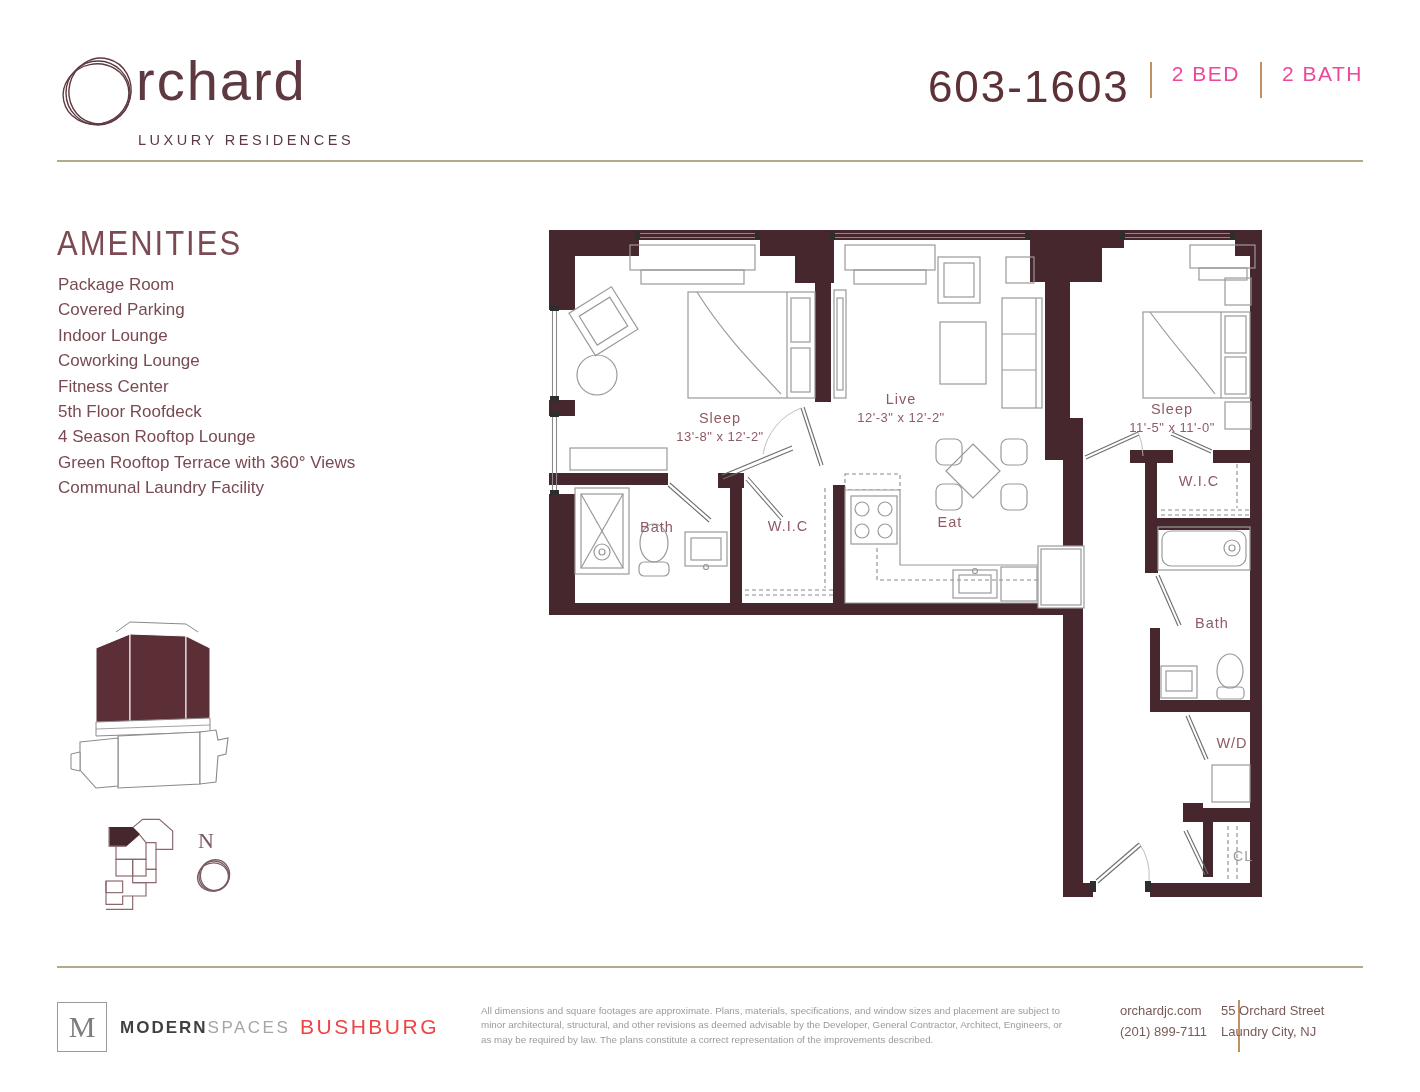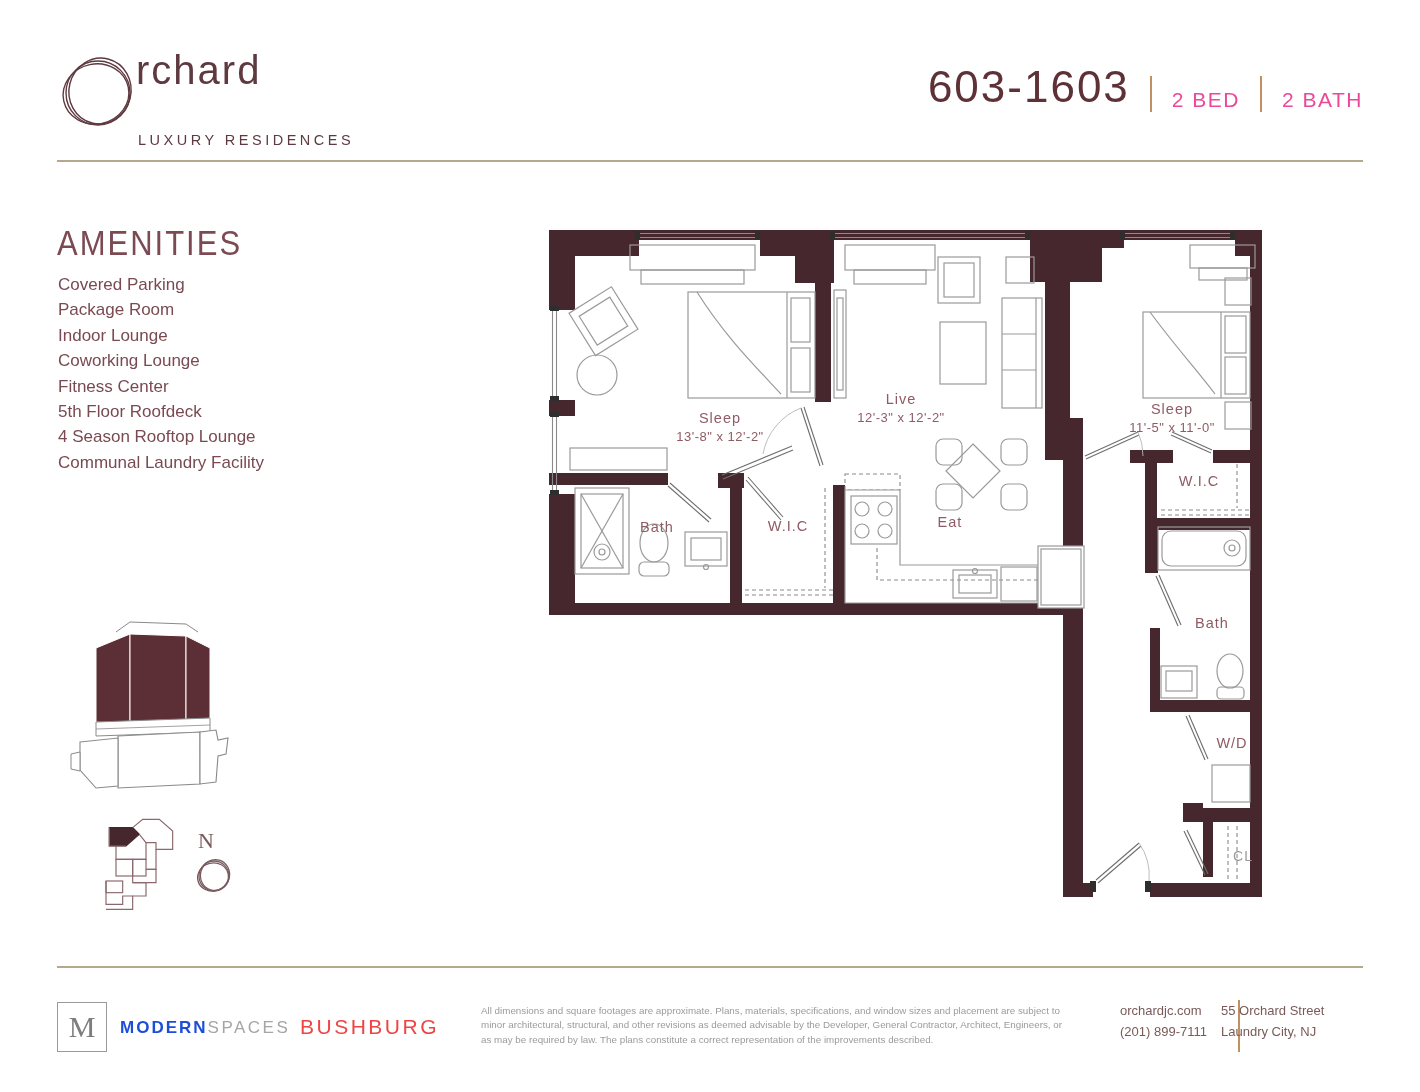--- a/index.html
+++ b/index.html
@@ -1,23 +1,23 @@
 <!DOCTYPE html>
 <html><head>
 <meta charset="utf-8">
 <style>
   html,body{margin:0;padding:0;background:#e8e8e8;}
   .page{position:relative;width:1420px;height:1092px;background:#ffffff;overflow:hidden;
         font-family:"Liberation Sans",sans-serif;}
   .abs{position:absolute;}
 
   
-  .wordmark-text{font-size:40px;font-weight:300;letter-spacing:2px;color:#5e3940;}
+  .wordmark-text{font-size:56px;font-weight:300;letter-spacing:2px;color:#5e3940;}
   .tagline{font-size:14.5px;letter-spacing:3.5px;color:#5e3940;margin-top:18px;}
-  .unit-row{display:flex;align-items:flex-end;gap:20px;}
+  .unit-row{display:flex;align-items:flex-start;gap:20px;}
   .unit-number{font-size:44px;font-weight:300;letter-spacing:2px;color:#5e3137;}
   .unit-sep{width:2px;height:36px;background:#c09063;}
   .unit-spec{font-size:21px;letter-spacing:1.5px;color:#ec4899;font-weight:400;}
   .hairline{position:absolute;left:57px;right:57px;height:2px;background:#b5a98c;}
 
   
   .amen-heading{font-size:31px;font-weight:300;letter-spacing:2px;color:#7b4a52;transform:scaleY(1.12);transform-origin:top left;}
   .amen-item{font-size:17px;color:#7a4a52;line-height:25.4px;white-space:nowrap;}
 
   
@@ -29,21 +29,21 @@
   .door{stroke:#6e6e6e;stroke-width:1.1;fill:none;}
   .arc{stroke:#b5b5b5;stroke-width:0.9;fill:none;}
   .dash{fill:none;stroke:#8a8a8a;stroke-width:1.1;stroke-dasharray:4 3;}
   .rname{font-family:"Liberation Sans",sans-serif;font-size:14.5px;fill:#8f5b64;letter-spacing:1px;}
   .rdims{font-family:"Liberation Sans",sans-serif;font-size:13px;fill:#8f5b64;letter-spacing:0.5px;}
   .rname-gray{font-family:"Liberation Sans",sans-serif;font-size:14px;fill:#9a9a9a;letter-spacing:1px;}
 
   
   .mbox{width:48px;height:48px;border:1.5px solid #9a9a9a;display:flex;align-items:center;justify-content:center;
         font-family:"Liberation Serif",serif;font-size:30px;color:#7d7d7d;}
-  .broker-bold{font-size:17px;font-weight:bold;letter-spacing:2px;color:#1d4ed8;}
+  .broker-bold{font-size:17px;font-weight:bold;letter-spacing:2px;color:#404040;}
   .broker-light{font-size:17px;font-weight:300;letter-spacing:2.5px;color:#a5a5a5;}
   .developer{font-size:21px;letter-spacing:2.5px;color:#ef4444;}
   .disclaimer{width:588px;font-size:9.8px;line-height:1.48;color:#9b9b9b;}
   .contact{font-size:13px;line-height:1.65;color:#7a5a58;}
   .foot-sep{width:2px;height:52px;background:#c09063;}
 </style>
 </head>
 <body>
 
 <div class="page">
@@ -65,27 +65,28 @@
     <span class="unit-sep"></span>
     <span class="unit-spec">2 BED</span>
     <span class="unit-sep"></span>
     <span class="unit-spec">2 BATH</span>
   </div>
 
   <div class="hairline" style="top:160px;"></div>
 
   <div class="abs amen-heading" style="left:57px;top:224px;">AMENITIES</div>
   <div class="abs" style="left:58px;top:272px;">
+    <div class="amen-item">Package Room</div>
     <div class="amen-item">Covered Parking</div>
-    <div class="amen-item">Package Room</div>
     <div class="amen-item">Indoor Lounge</div>
     <div class="amen-item">Coworking Lounge</div>
     <div class="amen-item">Fitness Center</div>
     <div class="amen-item">5th Floor Roofdeck</div>
     <div class="amen-item">4 Season Rooftop Lounge</div>
+    <div class="amen-item">Green Rooftop Terrace with 360° Views</div>
     <div class="amen-item">Communal Laundry Facility</div>
   </div>
 
   <div class="abs" style="left:66px;top:612px;">
     <svg width="180" height="190" viewBox="0 0 180 190">
       <polyline points="50,20 64,10 120,12 132,20" fill="none" stroke="#8a8a8a" stroke-width="1"></polyline>
       <polygon points="30,36 64,22 64,114 30,110" fill="#5c2e36" stroke="#ffffff" stroke-width="1"></polygon>
       <polygon points="64,22 120,24 120,112 64,114" fill="#5c2e36" stroke="#ffffff" stroke-width="1"></polygon>
       <polygon points="120,24 144,36 144,106 120,112" fill="#5c2e36" stroke="#ffffff" stroke-width="1"></polygon>
       <polygon points="30,110 144,106 144,120 30,124" fill="#ffffff" stroke="#8a8a8a" stroke-width="1"></polygon>

